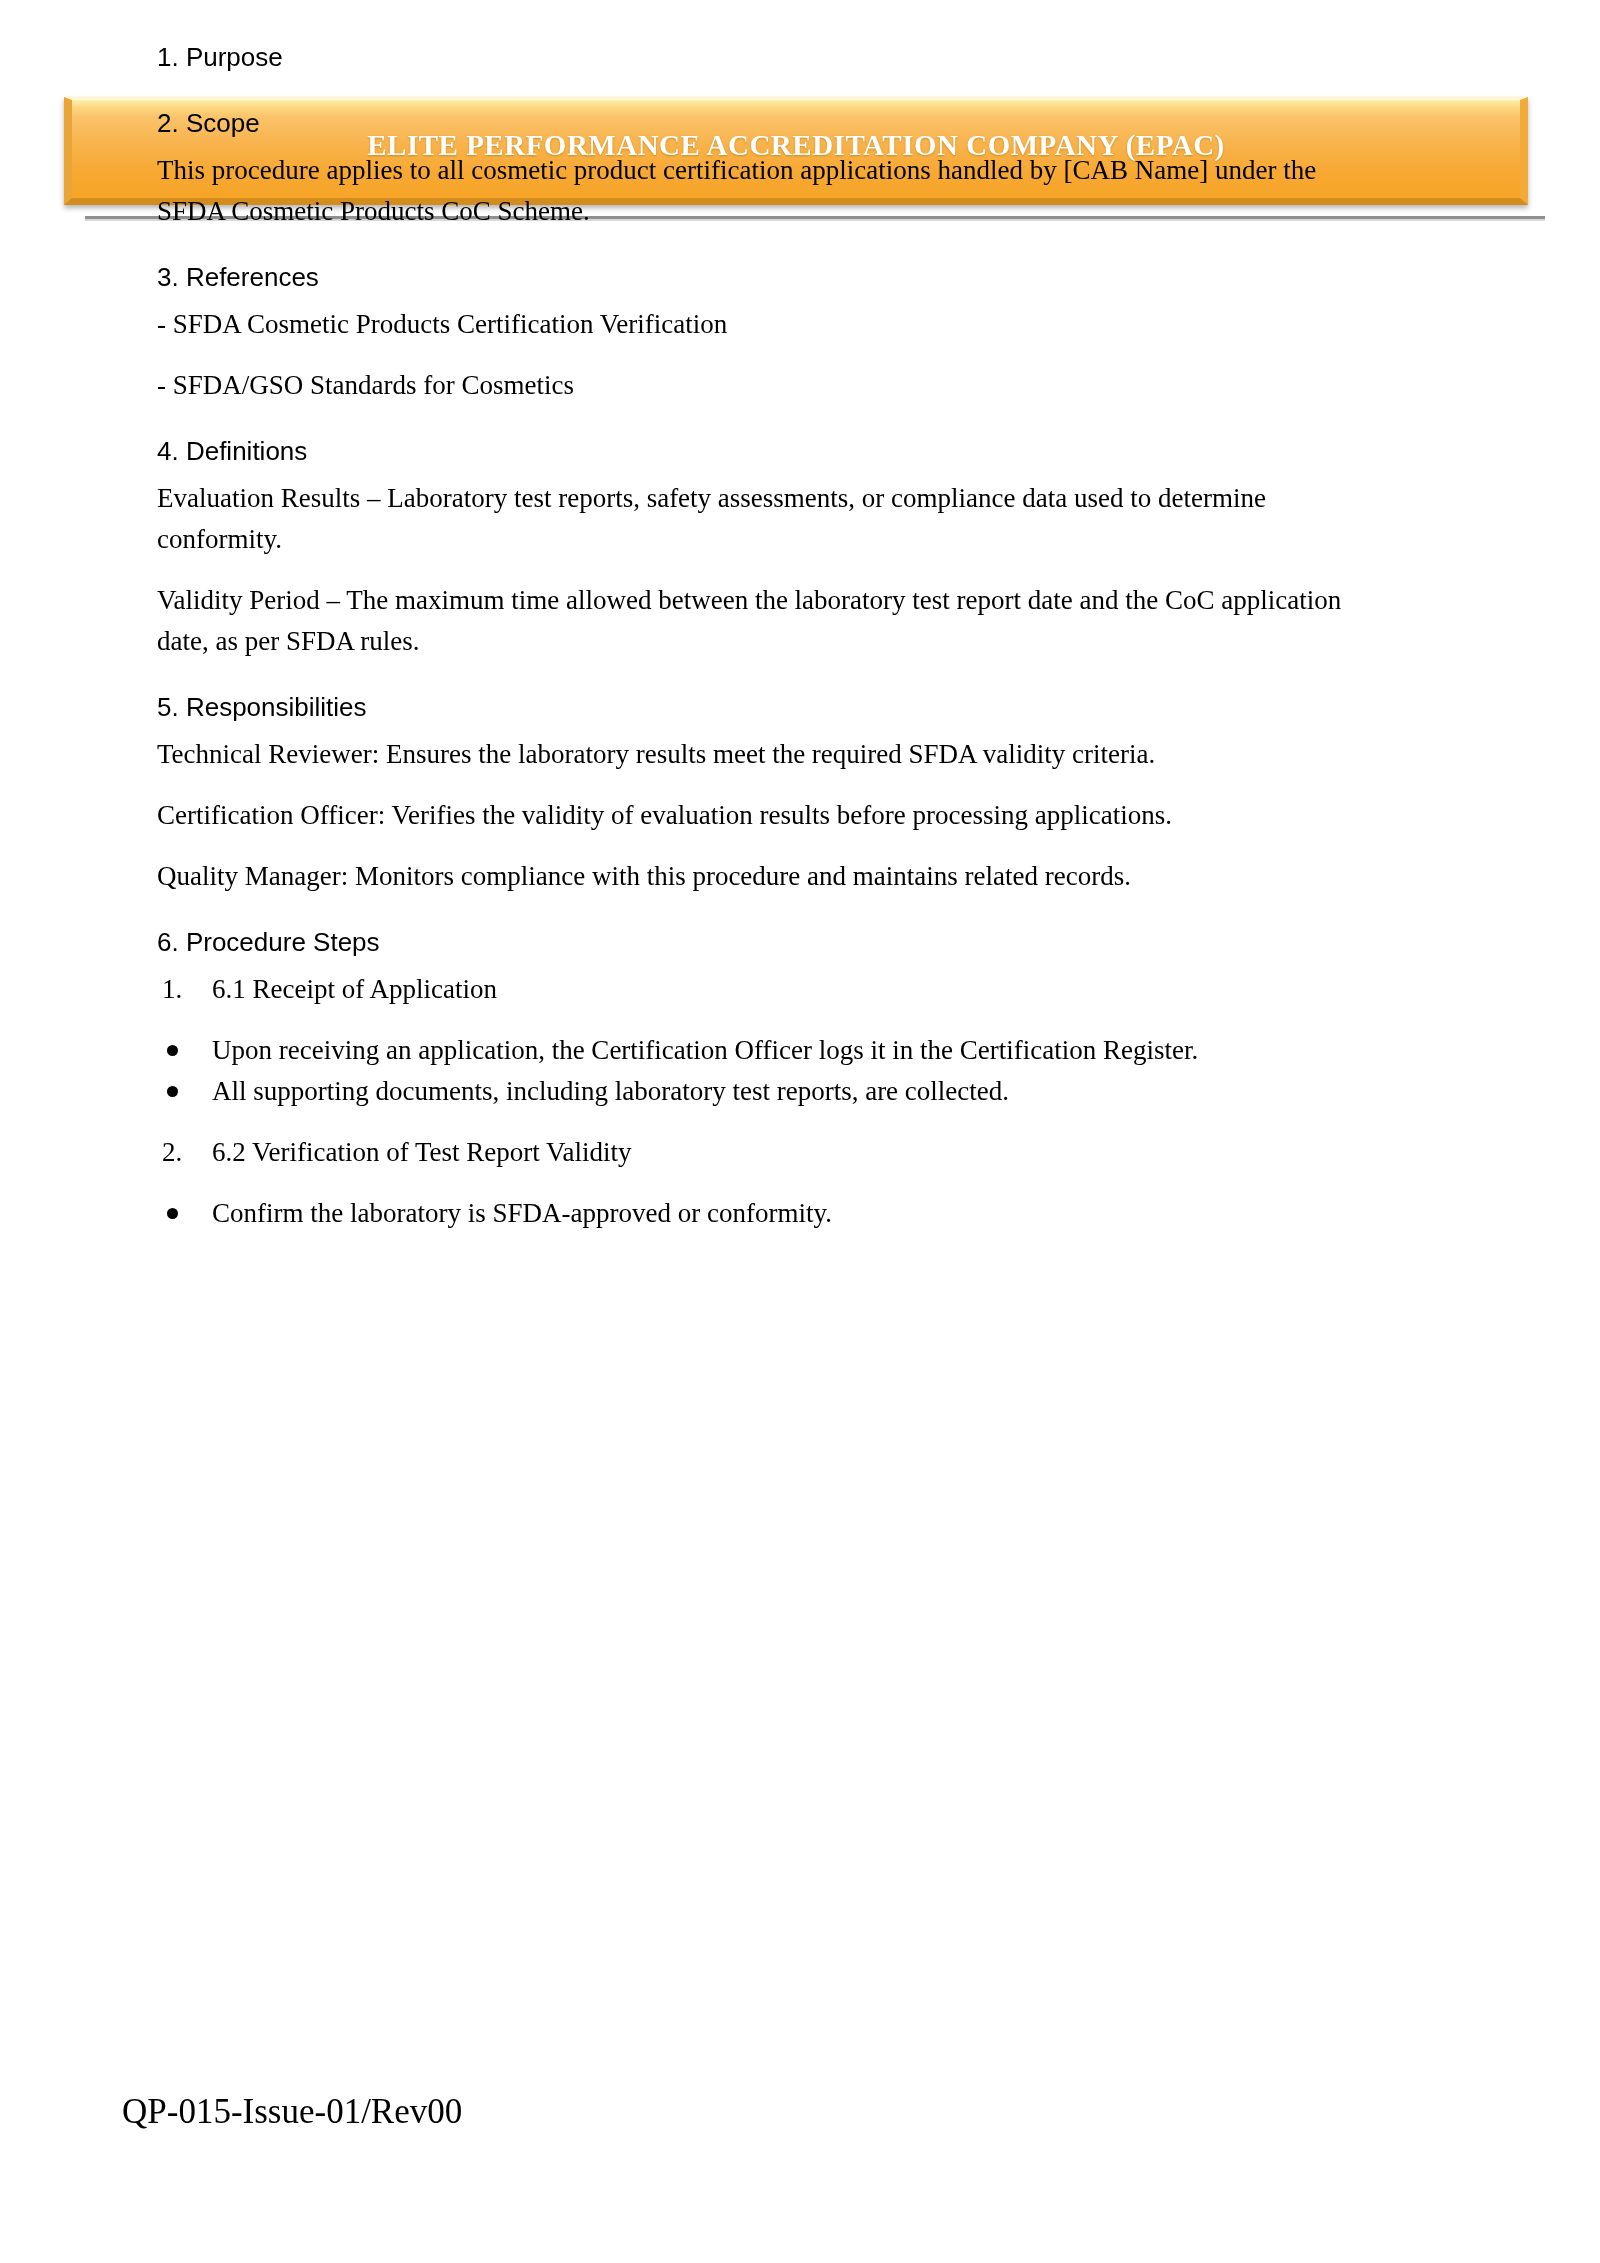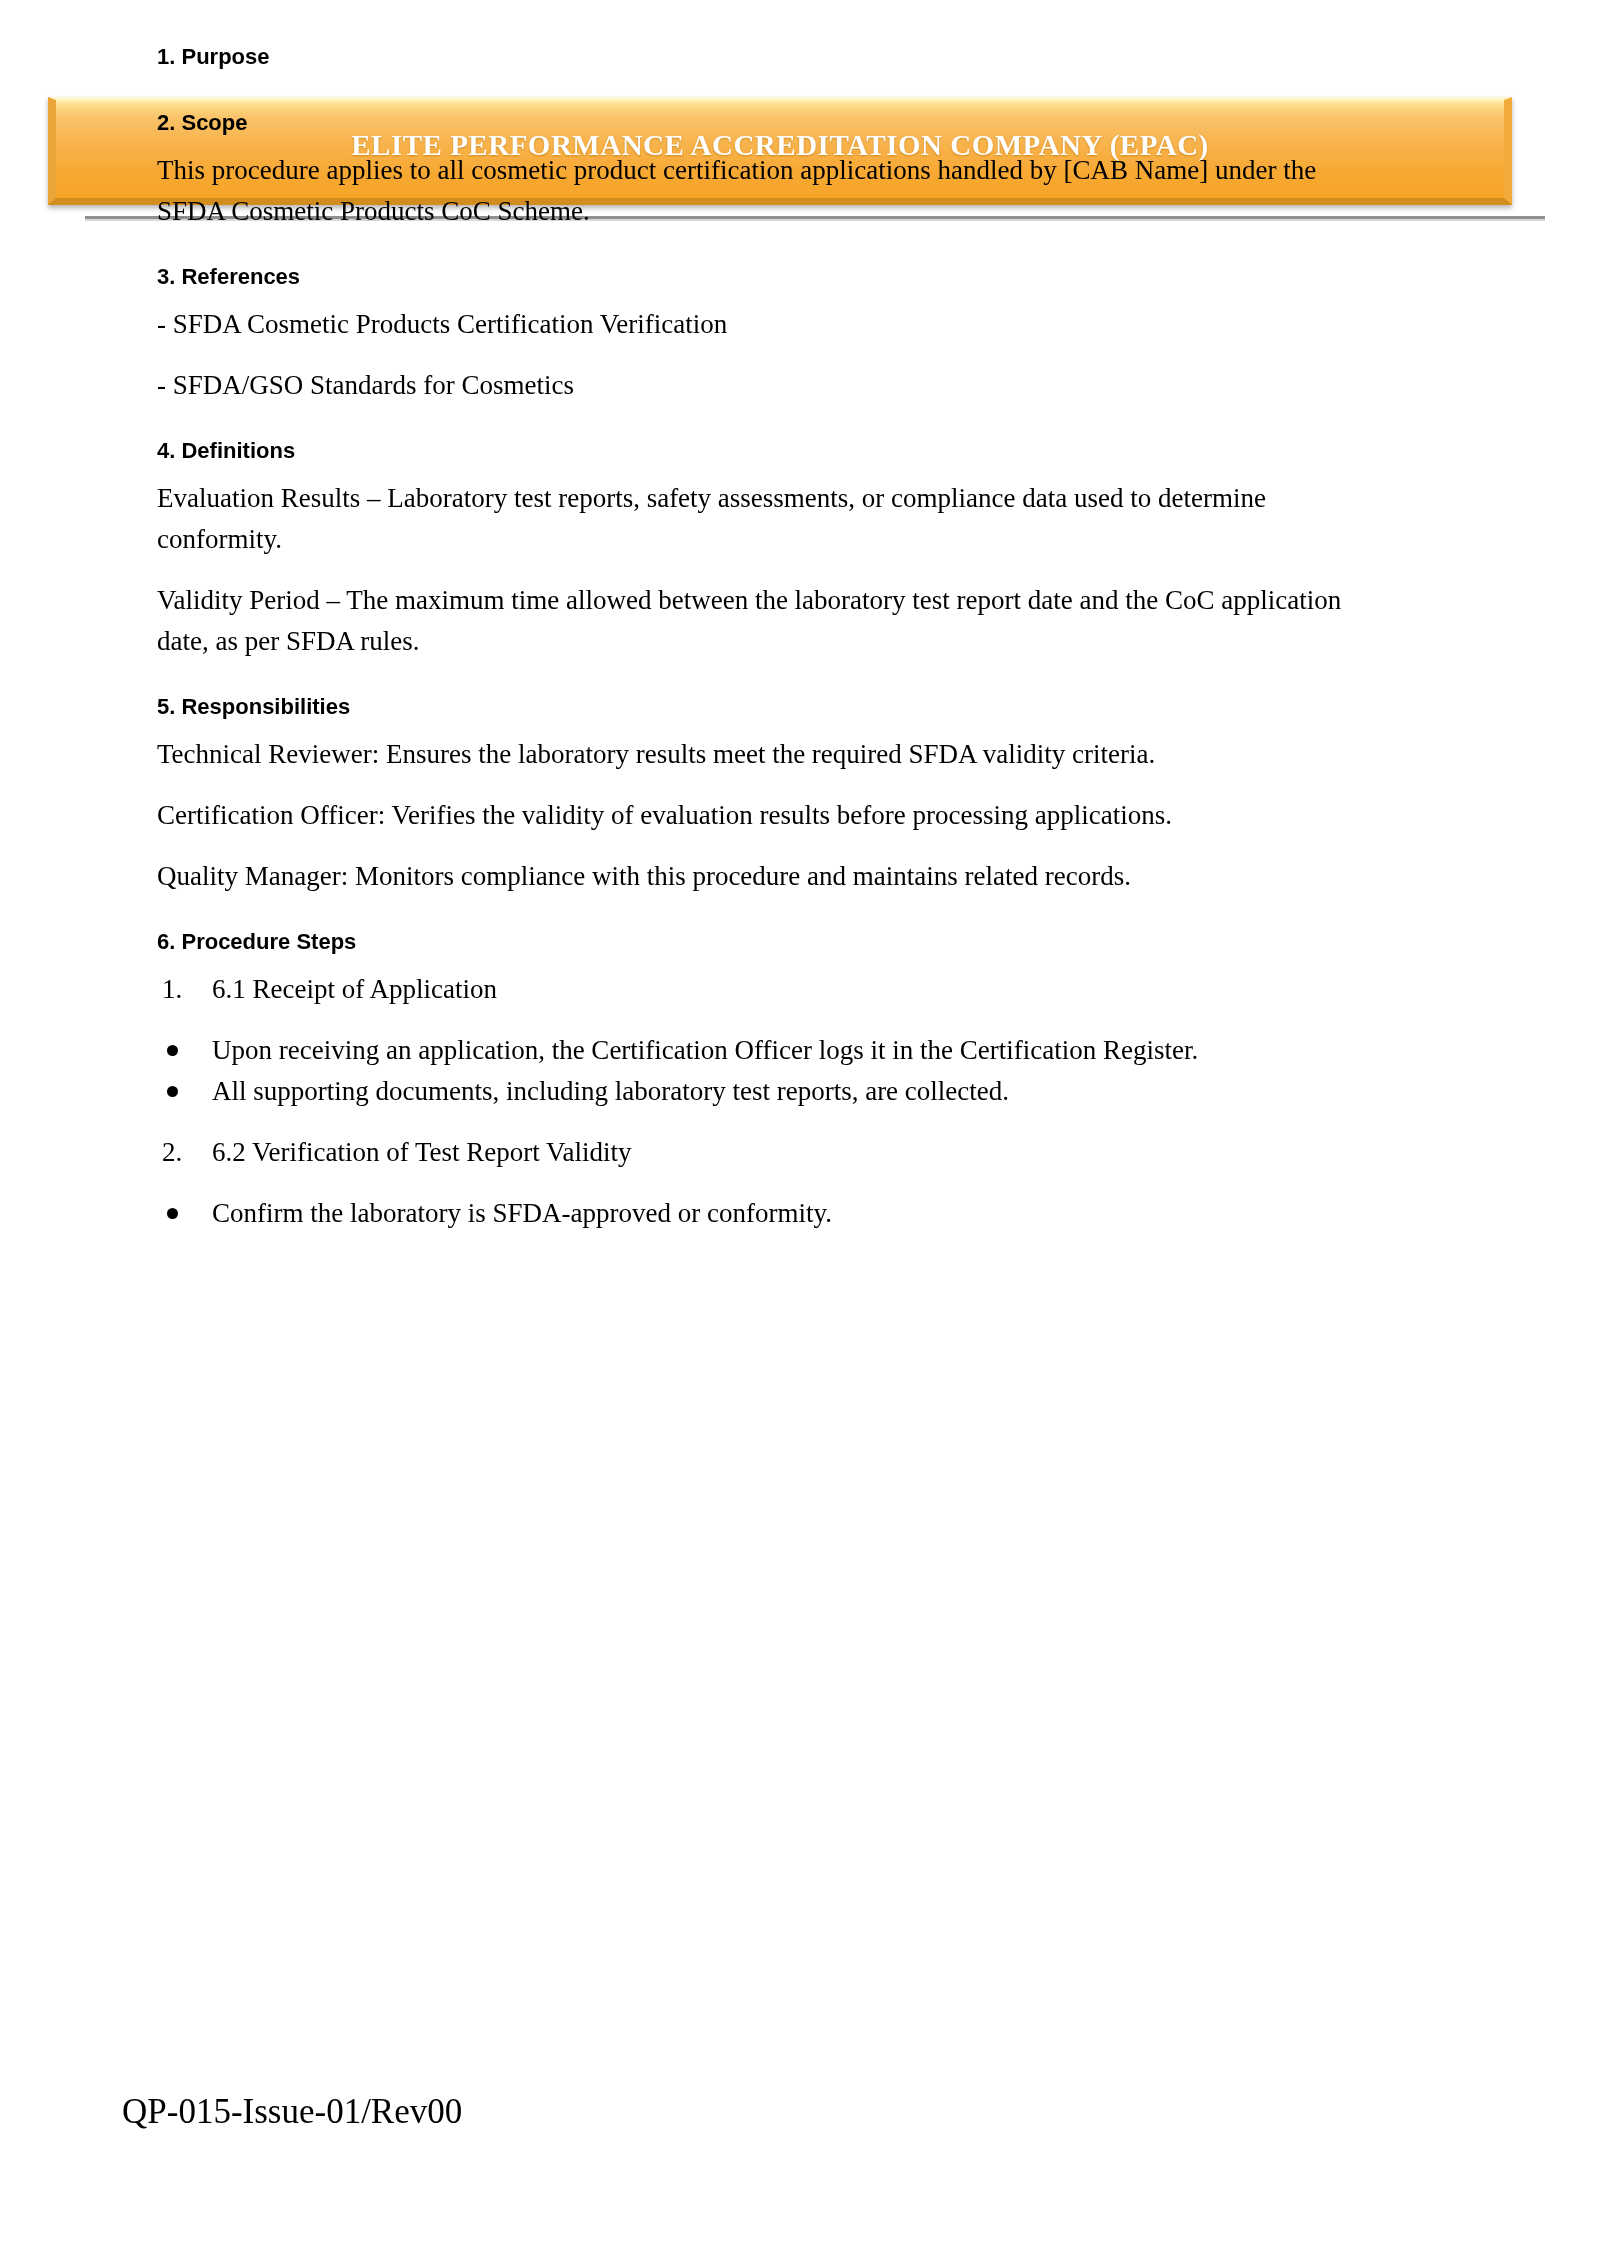--- a/index.html
+++ b/index.html
@@ -4,21 +4,21 @@
 <style>
   html,body { margin:0; padding:0; }
   body {
     width:1600px; height:2263px; position:relative;
     background:#ffffff; overflow:hidden;
     font-family:"Liberation Serif", serif; color:#000;
   }
 
   
   .banner {
-    position:absolute; left:48px; top:97px; width:1464px; height:108px;
+    position:absolute; left:64px; top:97px; width:1464px; height:108px;
     box-sizing:border-box;
     border-top:3px solid #fff7cf;
     border-left:8px solid #e9a537;
     border-right:8px solid #f2ab39;
     border-bottom:7px solid #d38c1e;
     background:linear-gradient(180deg,#fef0ae 0%, #fcd984 7%, #fac269 18%, #f8b34c 45%, #f7a832 75%, #f6a527 100%);
     box-shadow:0 3px 5px rgba(90,90,90,.45);
     display:flex; align-items:center; justify-content:center;
   }
   .banner-title {
@@ -44,21 +44,21 @@
     white-space:nowrap;
   }
   .doc-title .u {
     text-decoration:underline;
     text-decoration-thickness:4px;
     text-underline-offset:7px;
   }
 
   h2 {
     font-family:"Liberation Sans", sans-serif;
-    font-weight:700; font-size:22px; line-height:42px;
+    font-weight:400; font-size:26px; line-height:42px;
     margin:24px 0 6px 0; color:#000;
   }
   h2.first { margin-top:36px; }
 
   p.body {
     font-size:27px; line-height:41px;
     margin:0 0 20px 0;
   }
 
   .li {

